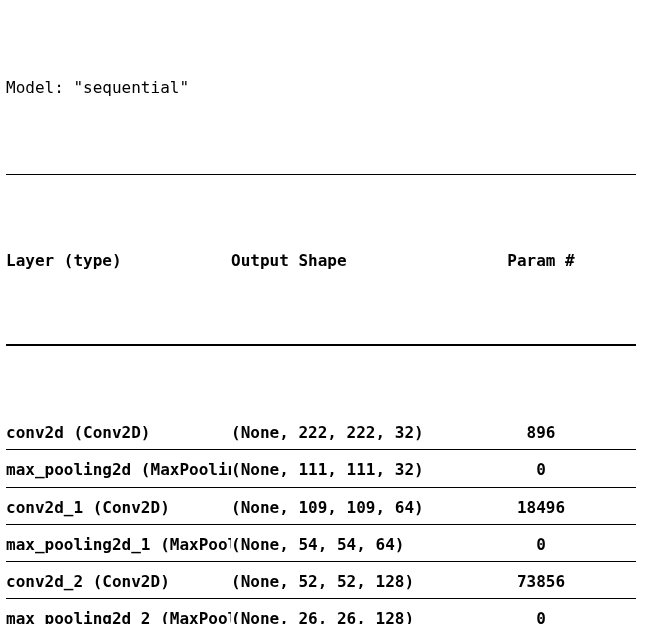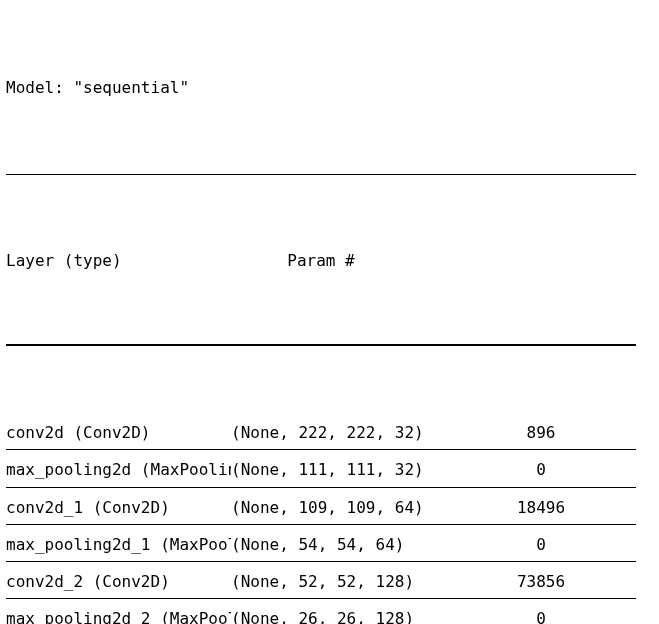--- a/index.html
+++ b/index.html
@@ -15,20 +15,21 @@
   .summary {
     white-space: pre;
     line-height: 1.45;
   }
   .model-title {
     margin-bottom: 4px;
   }
   .header-row,
   .data-row {
     display: flex;
+    font-weight: bold;
   }
   .col-layer {
     width: 225px;
     overflow: hidden;
     white-space: nowrap;
   }
   .col-shape {
     width: 220px;
     overflow: hidden;
     white-space: nowrap;
@@ -66,20 +67,21 @@
 <body>
 
 <div class="summary">
 
   <div class="model-title">Model: "sequential"</div>
 
   <hr class="thin-sep">
 
   <div class="header-row">
     <span class="col-layer">Layer (type)</span>
+    <span class="col-shape">Output Shape</span>
     <span class="col-param">Param #</span>
   </div>
 
   <div class="thick-sep"></div>
 
   <div id="rows-container"><div class="data-row"><span class="col-layer">conv2d (Conv2D)</span><span class="col-shape">(None, 222, 222, 32)</span><span class="col-param">896</span></div><hr class="row-sep"><div class="data-row"><span class="col-layer">max_pooling2d (MaxPooling2D)</span><span class="col-shape">(None, 111, 111, 32)</span><span class="col-param">0</span></div><hr class="row-sep"><div class="data-row"><span class="col-layer">conv2d_1 (Conv2D)</span><span class="col-shape">(None, 109, 109, 64)</span><span class="col-param">18496</span></div><hr class="row-sep"><div class="data-row"><span class="col-layer">max_pooling2d_1 (MaxPooling2</span><span class="col-shape">(None, 54, 54, 64)</span><span class="col-param">0</span></div><hr class="row-sep"><div class="data-row"><span class="col-layer">conv2d_2 (Conv2D)</span><span class="col-shape">(None, 52, 52, 128)</span><span class="col-param">73856</span></div><hr class="row-sep"><div class="data-row"><span class="col-layer">max_pooling2d_2 (MaxPooling2</span><span class="col-shape">(None, 26, 26, 128)</span><span class="col-param">0</span></div></div>
 
   
 
   

